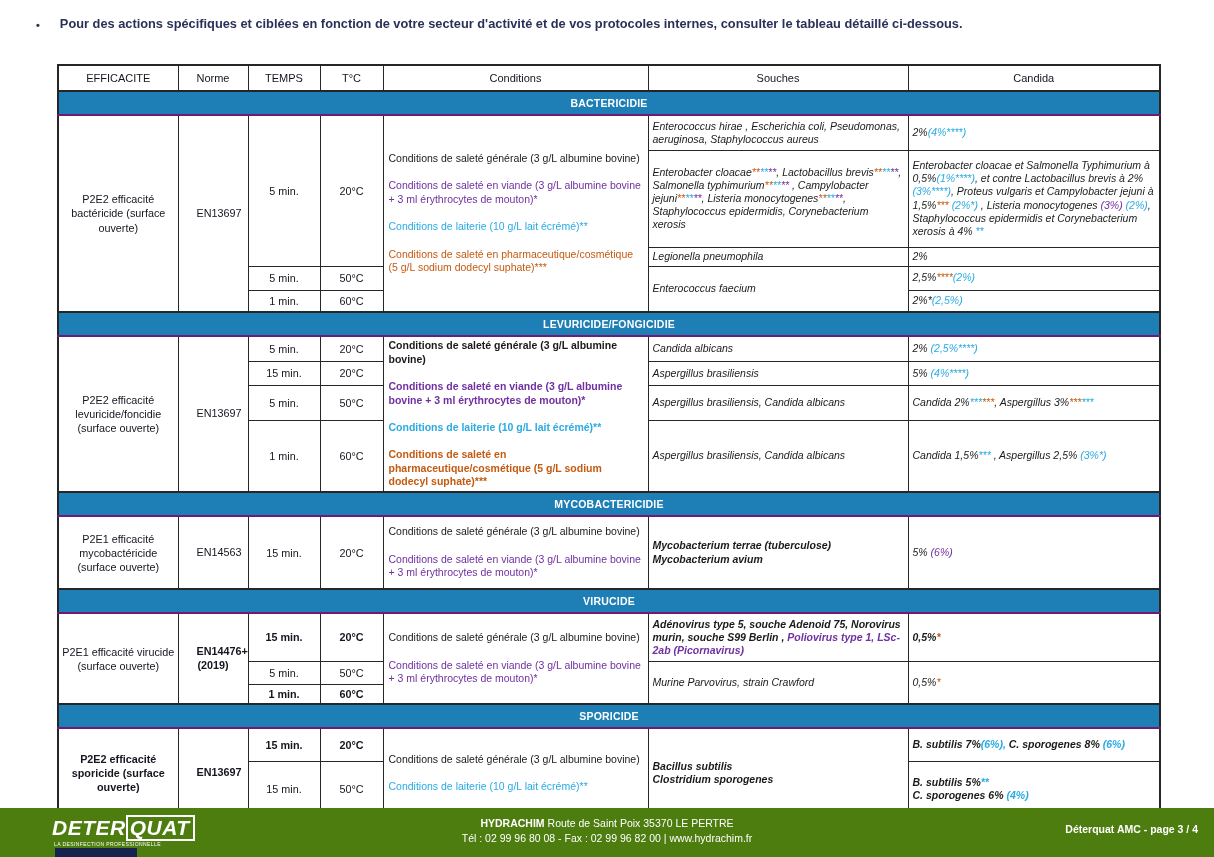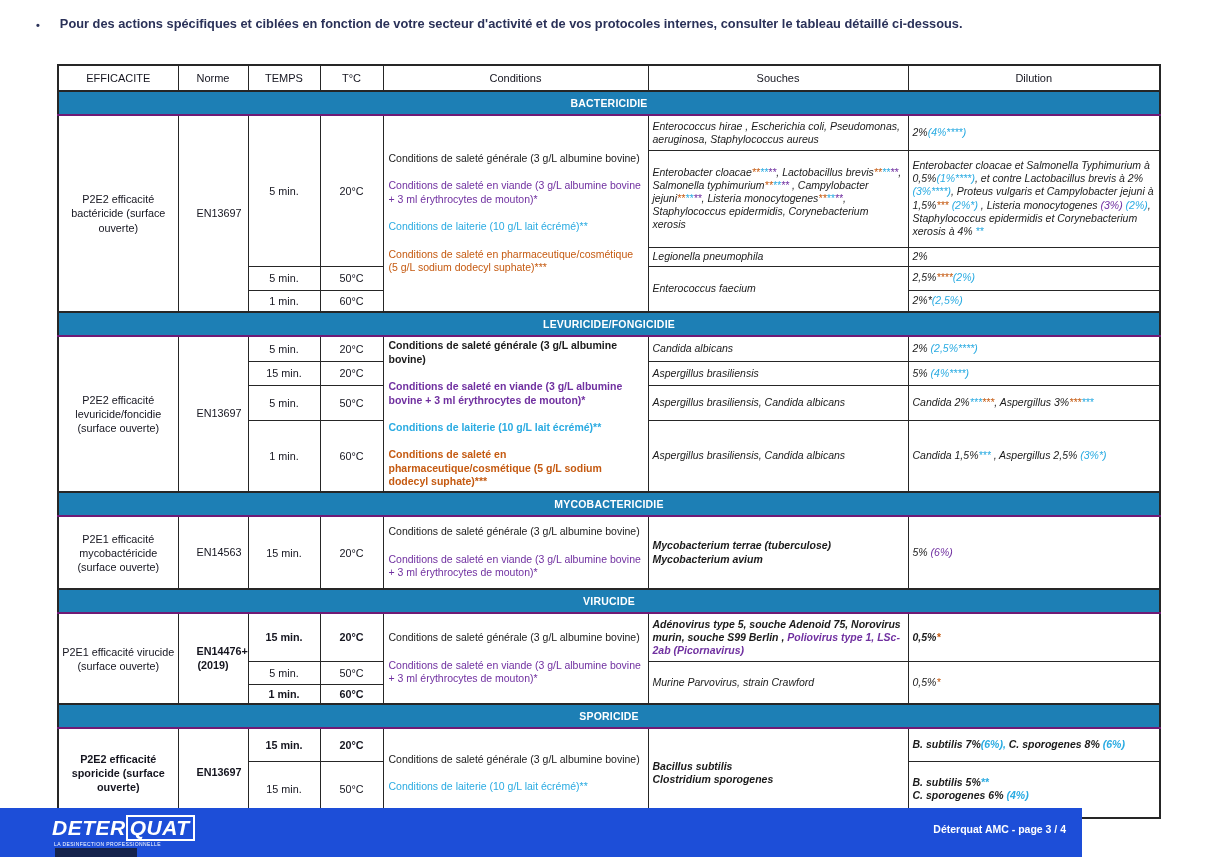--- a/index.html
+++ b/index.html
@@ -23,21 +23,21 @@
   td.cond{font-size:10.5px;color:#1a1a1a;padding:2px 4px 2px 5px;line-height:1.3;}
   td.sou{font-style:italic;font-size:10.5px;color:#1a1a1a;padding:2px 4px;line-height:1.25;}
   td.dil{font-style:italic;font-size:10.5px;color:#1a1a1a;padding:2px 4px;line-height:1.25;}
   .bold{font-weight:bold;}
   .bi{font-weight:bold;font-style:italic;}
   .c-purple{color:#7030a0;}
   .c-cyan{color:#2aabe2;}
   .c-orange{color:#c55a11;}
   .seg-b{font-weight:bold;}
 
-  .footer{position:absolute;left:0;bottom:0;width:1082px;height:49px;background:#1d4ed8;color:#fff;}
+  .footer{position:absolute;left:0;bottom:0;width:1214px;height:49px;background:#4d7c0f;color:#fff;}
   .logo{position:absolute;left:52px;top:7px;font-style:italic;font-weight:bold;font-size:21px;
     letter-spacing:.5px;white-space:nowrap;}
   .logo .quat{border:2px solid #ffffff;padding:0 3px 1px 2px;display:inline-block;line-height:1;}
   .tagline{position:absolute;left:54px;top:33px;font-size:5px;letter-spacing:.4px;white-space:nowrap;}
   .addr{position:absolute;left:0;right:0;top:9px;text-align:center;font-size:10.5px;}
   .contact{position:absolute;left:0;right:0;top:24px;text-align:center;font-size:10.5px;}
   .page-label{position:absolute;right:16px;top:15px;font-size:10.5px;font-weight:bold;}
   .bottom-badge{position:absolute;left:55px;bottom:0;width:82px;height:9px;background:#15234d;}
 </style>
 </head>
@@ -59,21 +59,21 @@
       <col style="width:252px">
   </colgroup>
   <thead>
     <tr style="height:22px">
       <th>EFFICACITE</th>
       <th>Norme</th>
       <th>TEMPS</th>
       <th>T°C</th>
       <th>Conditions</th>
       <th>Souches</th>
-      <th>Dilution</th>
+      <th>Candida</th>
     </tr>
   </thead>
 
   <tbody>
     <tr class="secbar">
       <td colspan="7">BACTERICIDIE</td>
     </tr>
     <tr style="height:35px">
       <td class="eff" rowspan="5">P2E2 efficacité bactéricide (surface ouverte)</td>
       <td class="norme" rowspan="5">EN13697</td>
@@ -196,15 +196,19 @@
       <td class="dil bi"><span>B. subtilis  5%</span><span class="c-cyan">**</span><br><span>C. sporogenes  6% </span><span class="c-cyan">(4%)</span></td>
     </tr>
   </tbody>
 </table>
 
 <div class="footer">
   <div class="logo">
     <span>DETER</span><span class="quat">QUAT</span>
   </div>
   <div class="tagline">LA DESINFECTION PROFESSIONNELLE</div>
+  <div class="addr">
+    <span class="bold">HYDRACHIM</span><span> Route de Saint Poix 35370 LE PERTRE</span>
+  </div>
+  <div class="contact">Tél : 02 99 96 80 08 - Fax : 02 99 96 82 00 | www.hydrachim.fr</div>
   <div class="page-label">Déterquat AMC - page 3 / 4</div>
   <div class="bottom-badge"></div>
 </div>
 
 </body></html>

